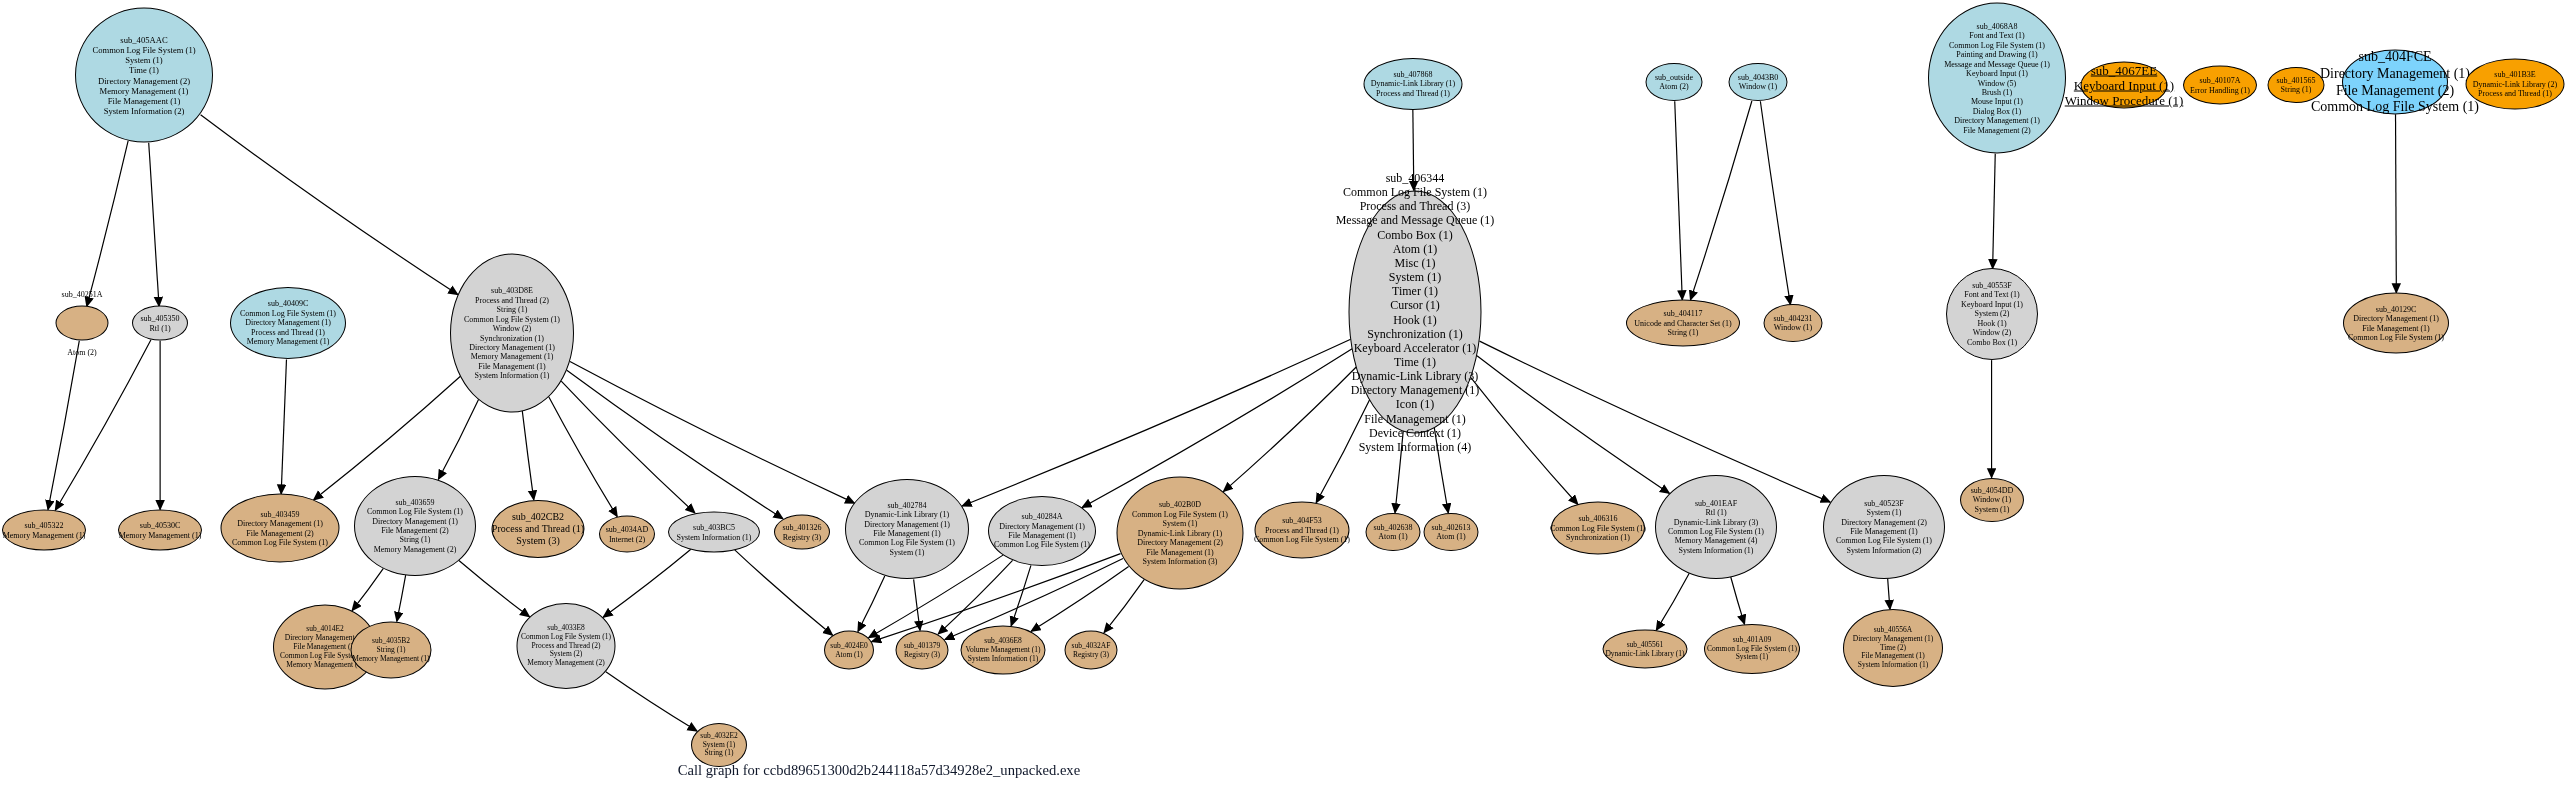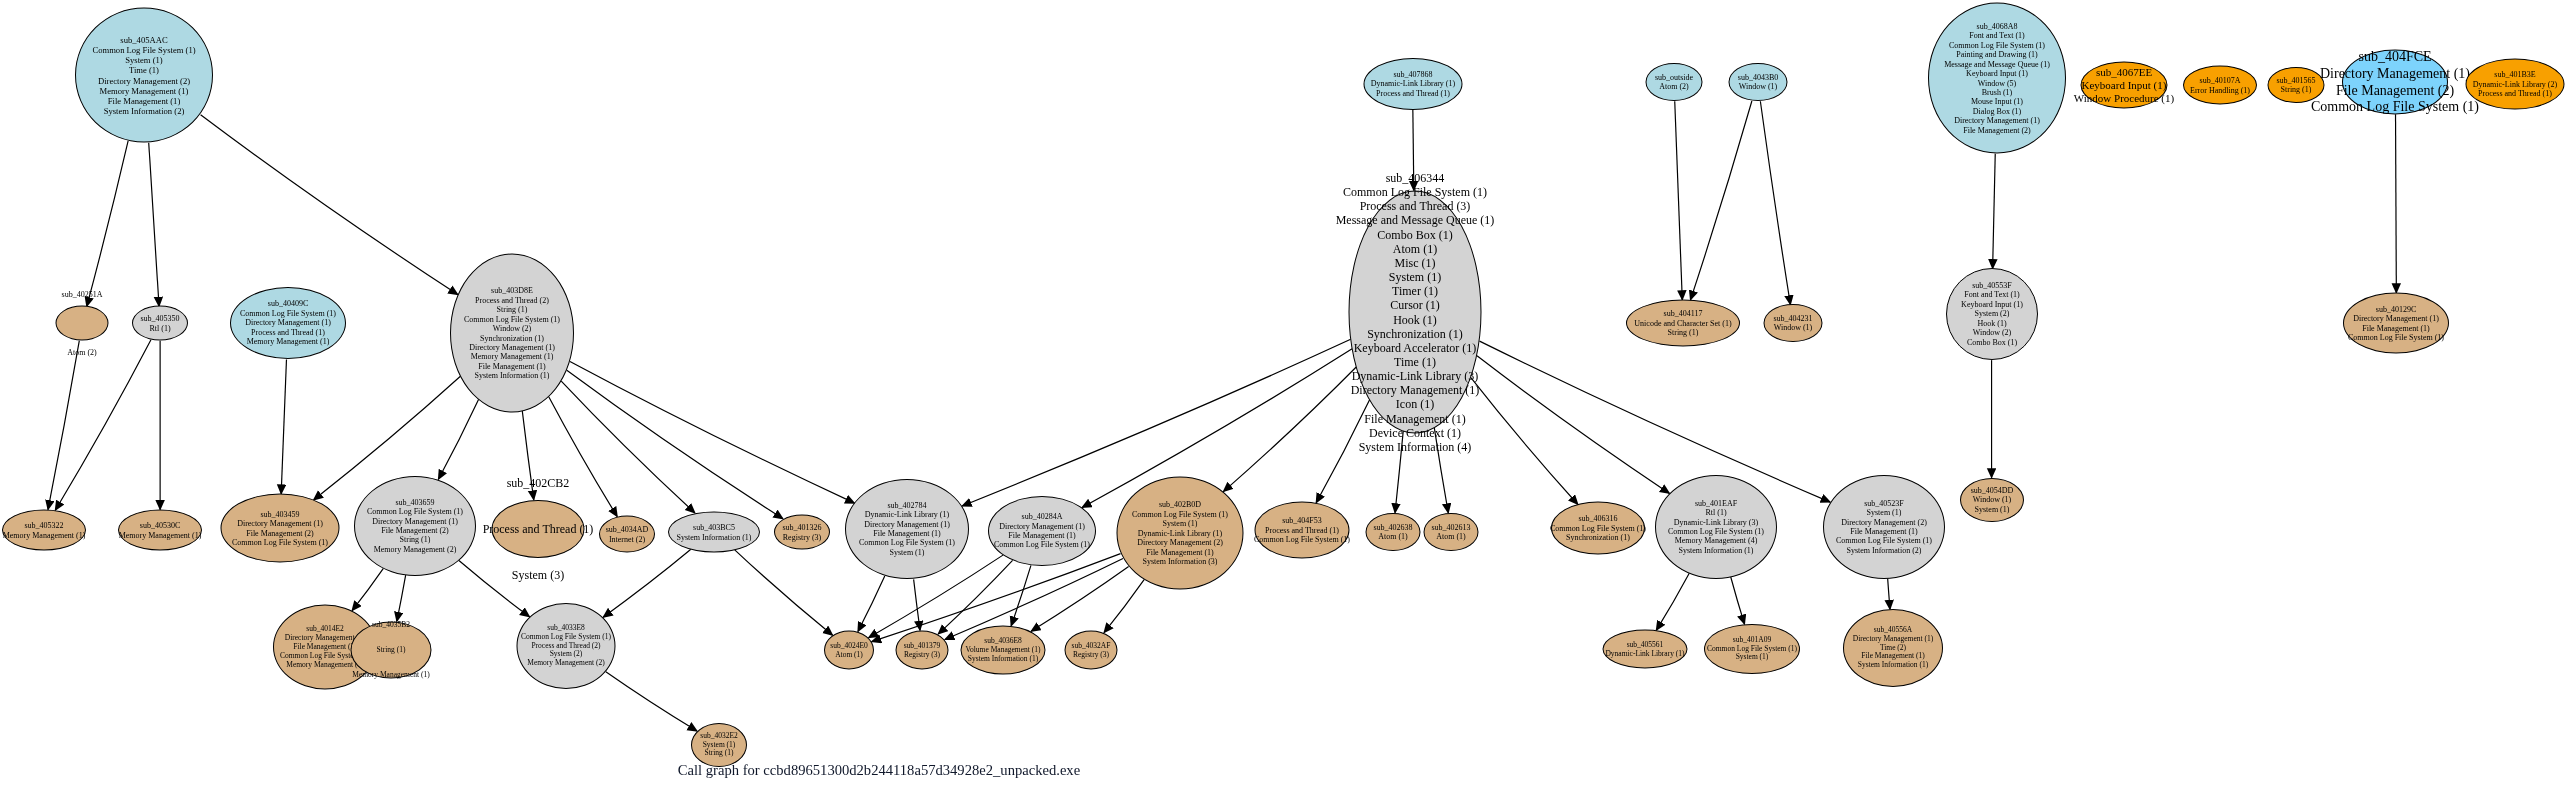--- a/index.html
+++ b/index.html
@@ -167,21 +167,21 @@
         <div class="cat">Common Log File System (1)</div>
       </div>
       <div class="node" style="left: 415px; top: 526px; width: 122px; height: 100px; background: rgb(211, 211, 211); font-size: 8px;">
         <div class="nm">sub_403659</div>
         <div class="cat">Common Log File System (1)</div>
         <div class="cat">Directory Management (1)</div>
         <div class="cat">File Management (2)</div>
         <div class="cat">String (1)</div>
         <div class="cat">Memory Management (2)</div>
       </div>
-      <div class="node" style="left: 538px; top: 529px; width: 93px; height: 58px; background: rgb(215, 177, 132); font-size: 12px; gap: 32px;">
+      <div class="node" style="left: 538px; top: 529px; width: 93px; height: 58px; background: rgb(215, 177, 132); font-size: 10px;">
         <div class="nm">sub_402CB2</div>
         <div class="cat">Process and Thread (1)</div>
         <div class="cat">System (3)</div>
       </div>
       <div class="node" style="left: 627px; top: 534px; width: 56px; height: 37px; background: rgb(215, 177, 132); font-size: 8px;">
         <div class="nm">sub_4034AD</div>
         <div class="cat">Internet (2)</div>
       </div>
       <div class="node" style="left: 714px; top: 532px; width: 92px; height: 41px; background: rgb(211, 211, 211); font-size: 8px;">
         <div class="nm">sub_403BC5</div>
@@ -253,21 +253,21 @@
         <div class="cat">Window (1)</div>
         <div class="cat">System (1)</div>
       </div>
       <div class="node" style="left: 325px; top: 647px; width: 104px; height: 85px; background: rgb(215, 177, 132); font-size: 7.5px;">
         <div class="nm">sub_4014E2</div>
         <div class="cat">Directory Management (1)</div>
         <div class="cat">File Management (2)</div>
         <div class="cat">Common Log File System (1)</div>
         <div class="cat">Memory Management (1)</div>
       </div>
-      <div class="node" style="left: 391px; top: 650px; width: 81px; height: 57px; background: rgb(215, 177, 132); font-size: 7.5px; gap: 16px;">
+      <div class="node" style="left: 391px; top: 650px; width: 81px; height: 57px; background: rgb(215, 177, 132); font-size: 7.5px;">
         <div class="nm">sub_4035B2</div>
         <div class="cat">String (1)</div>
         <div class="cat">Memory Management (1)</div>
       </div>
       <div class="node" style="left: 566px; top: 646px; width: 99px; height: 86px; background: rgb(211, 211, 211); font-size: 7.5px;">
         <div class="nm">sub_4033E8</div>
         <div class="cat">Common Log File System (1)</div>
         <div class="cat">Process and Thread (2)</div>
         <div class="cat">System (2)</div>
         <div class="cat">Memory Management (2)</div>
@@ -370,21 +370,21 @@
       </div>
       <div class="node" style="left: 1992px; top: 314px; width: 92px; height: 92px; background: rgb(211, 211, 211); font-size: 8px;">
         <div class="nm">sub_40553F</div>
         <div class="cat">Font and Text (1)</div>
         <div class="cat">Keyboard Input (1)</div>
         <div class="cat">System (2)</div>
         <div class="cat">Hook (1)</div>
         <div class="cat">Window (2)</div>
         <div class="cat">Combo Box (1)</div>
       </div>
-      <div class="node" style="left: 2124px; top: 85px; width: 87px; height: 47px; background: rgb(248, 160, 0); font-size: 11px;">
+      <div class="node" style="left: 2124px; top: 85px; width: 87px; height: 47px; background: rgb(248, 160, 0); font-size: 13px; text-decoration: underline;">
         <div class="nm">sub_4067EE</div>
         <div class="cat">Keyboard Input (1)</div>
         <div class="cat">Window Procedure (1)</div>
       </div>
       <div class="node" style="left: 2220px; top: 85px; width: 74px; height: 39px; background: rgb(248, 160, 0); font-size: 8px;">
         <div class="nm">sub_40107A</div>
         <div class="cat">Error Handling (1)</div>
       </div>
       <div class="node" style="left: 2296px; top: 85px; width: 57px; height: 36px; background: rgb(248, 160, 0); font-size: 8px;">
         <div class="nm">sub_401565</div>

